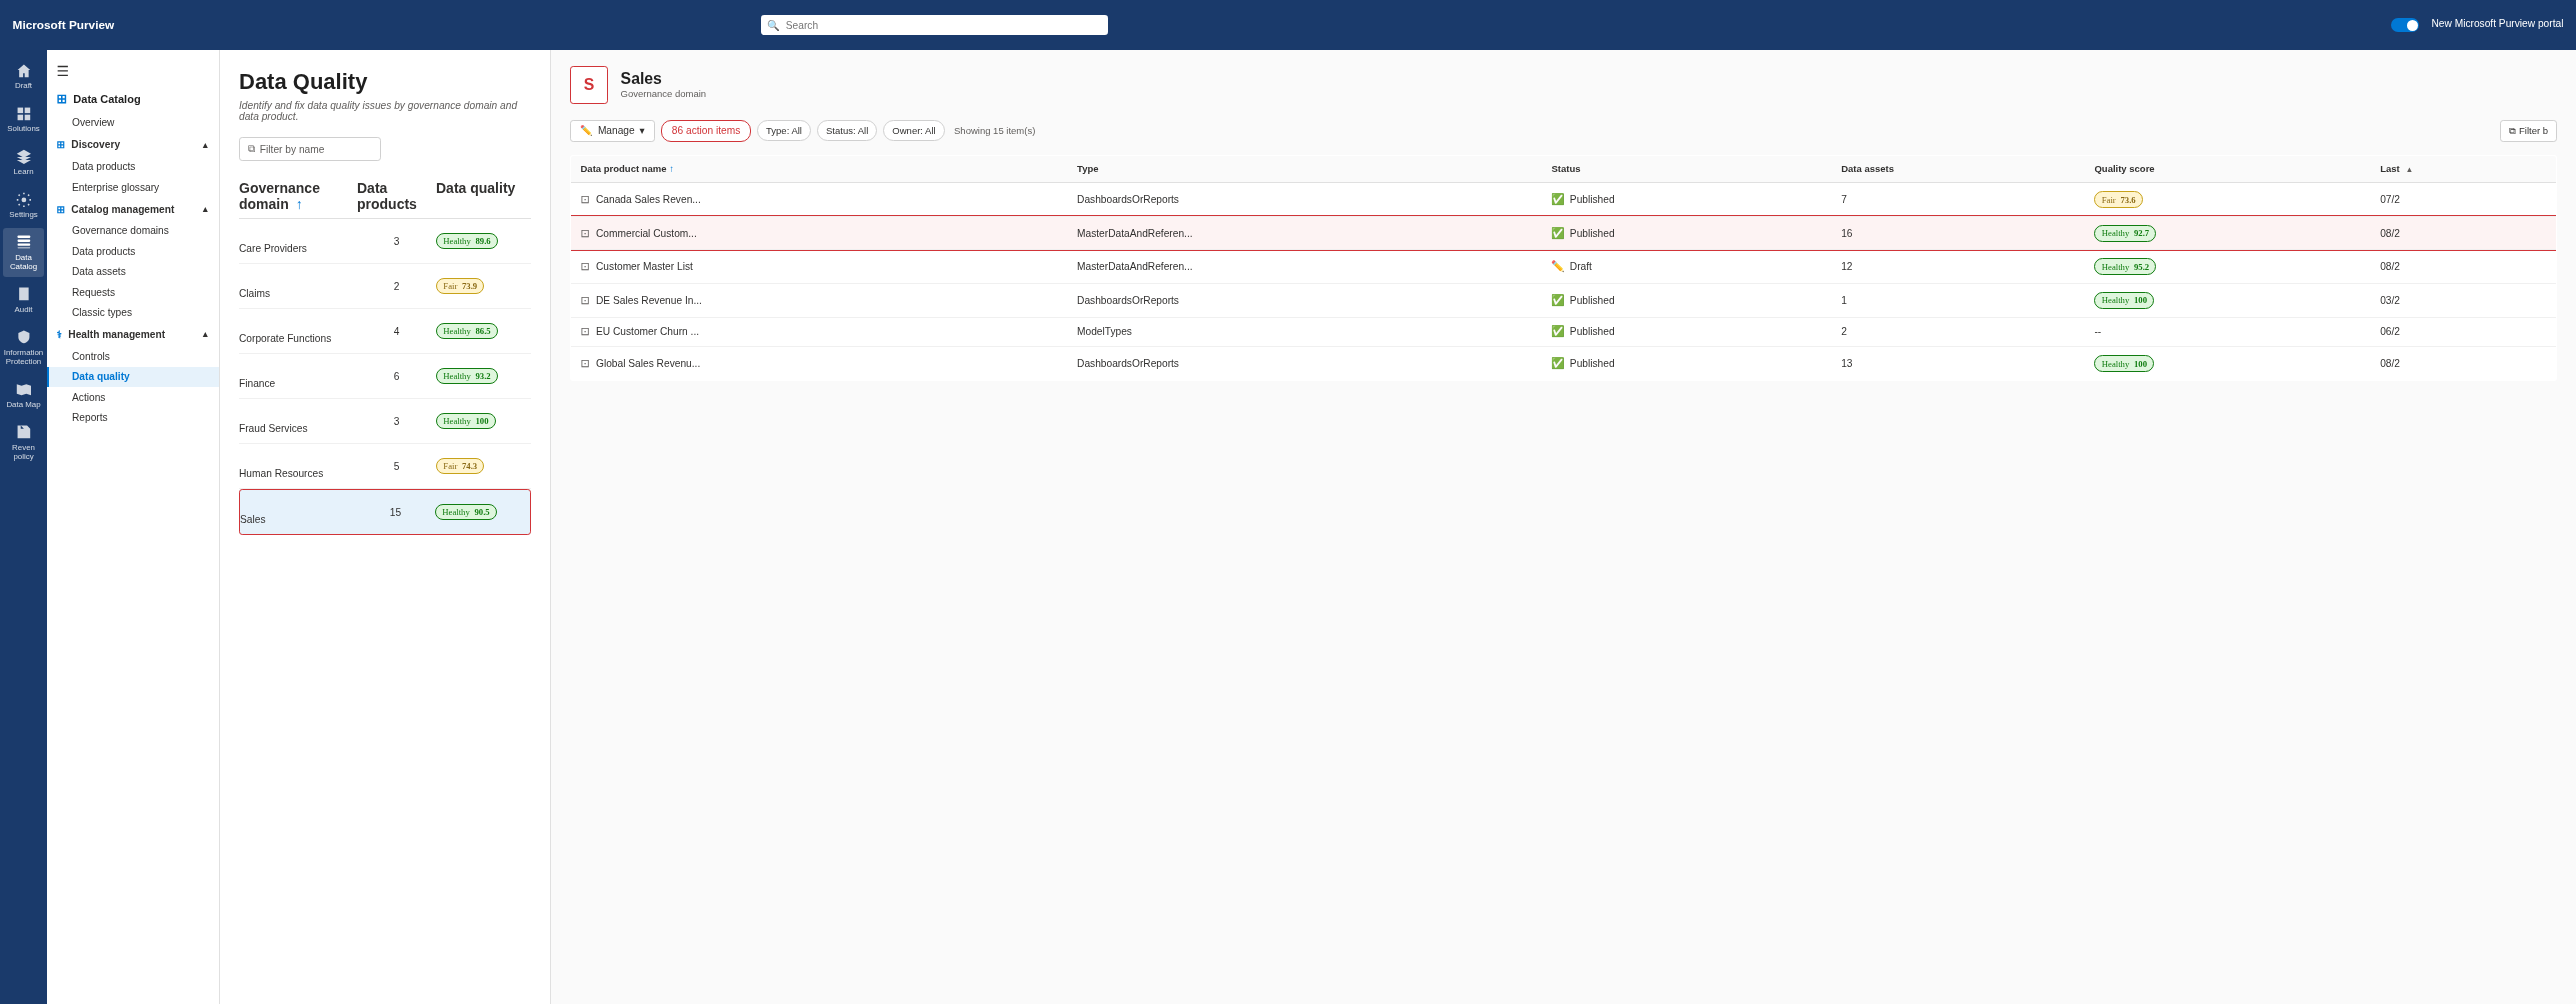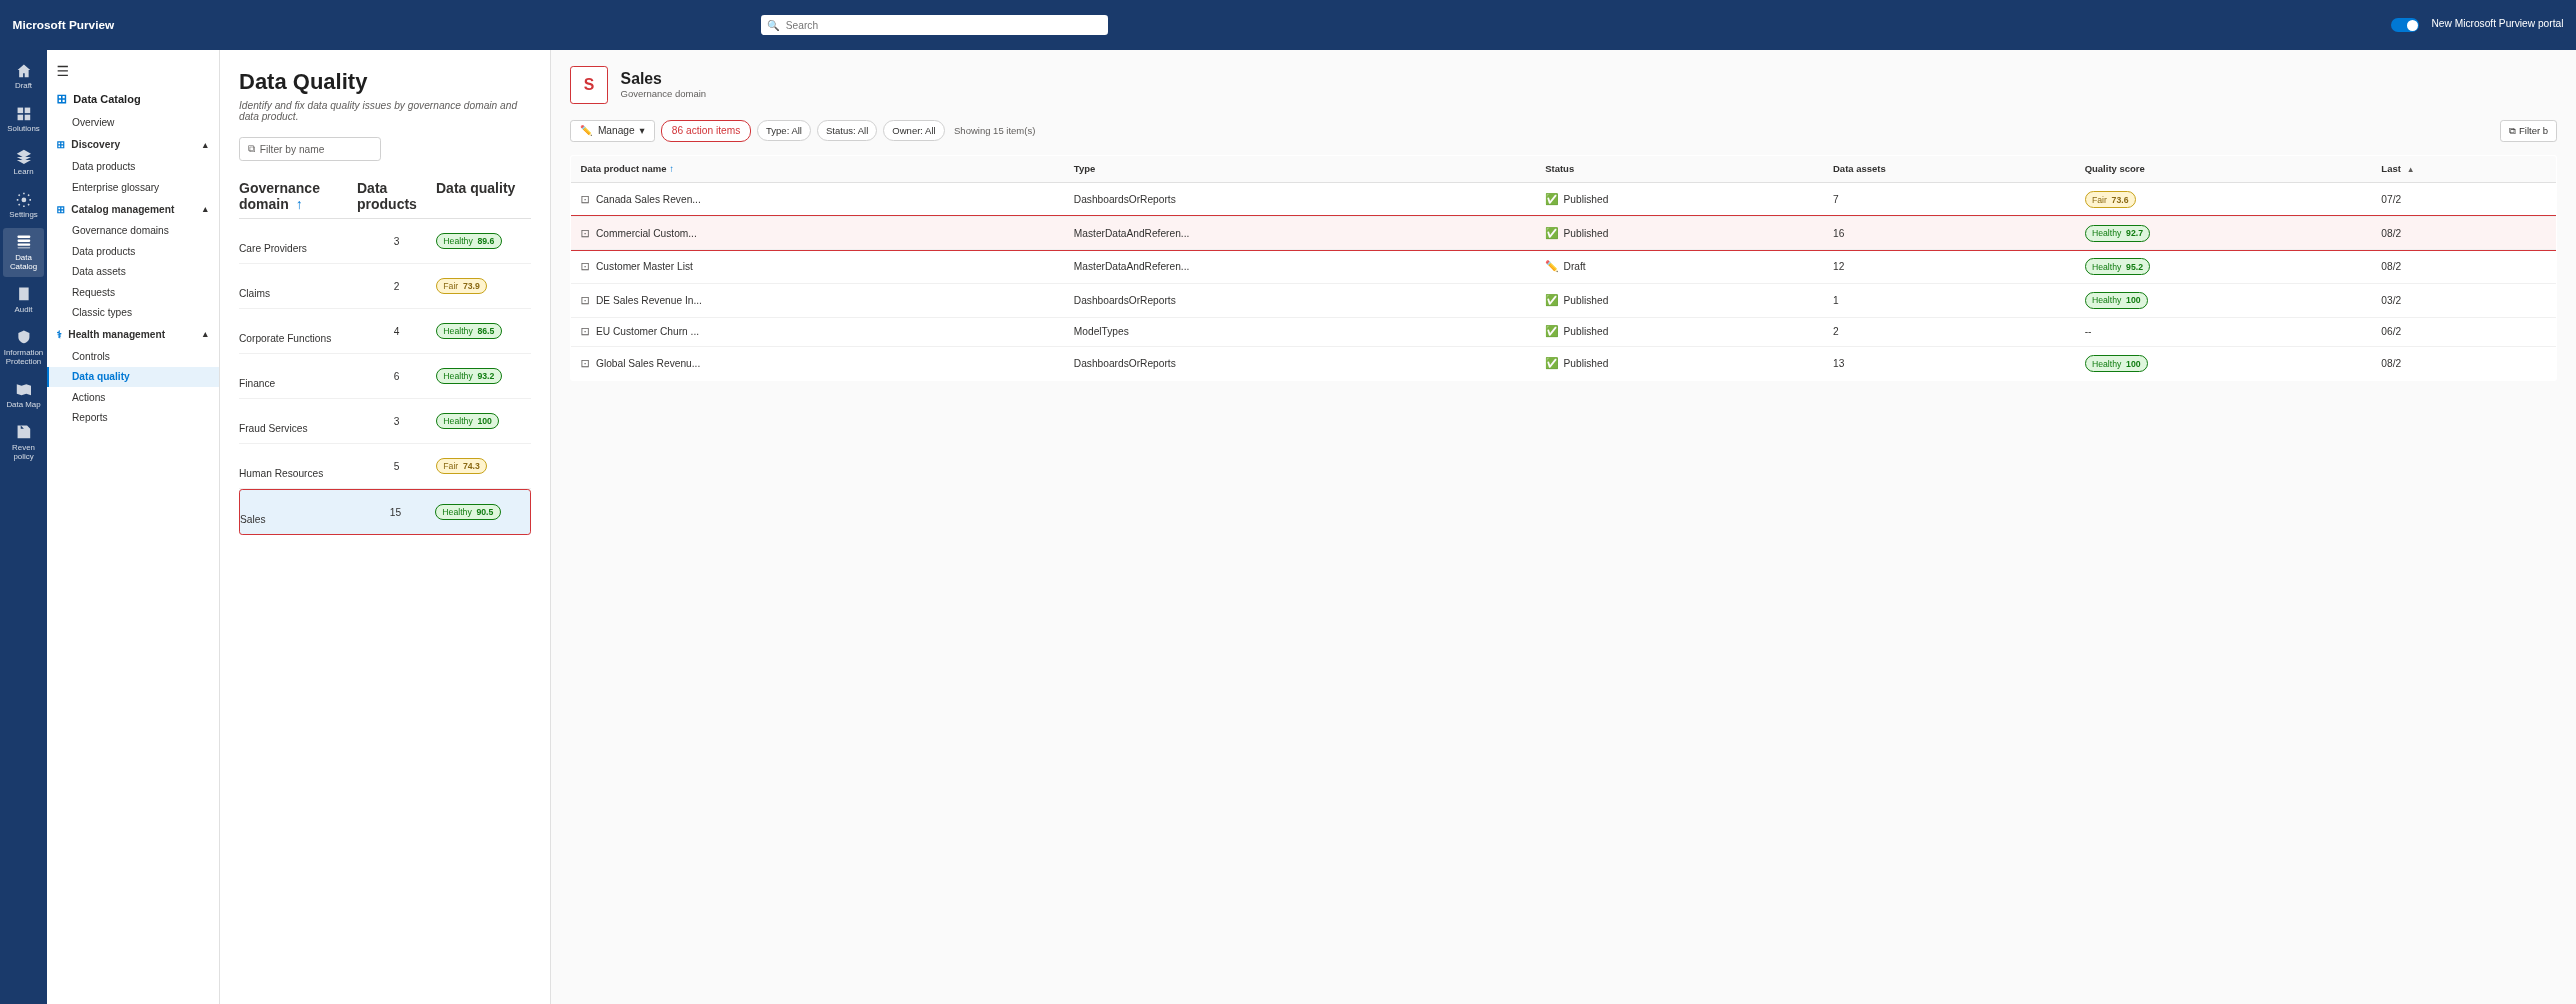--- a/index.html
+++ b/index.html
@@ -234,20 +234,21 @@
     }
     .sort-icon { margin-left: 3.2px; color: #0078d4; }
     .quality-badge {
       display: inline-flex;
       align-items: flex-end;
       padding: 2.4px 6.3px;
       border-radius: 9.5px;
       font-size: 8.7px;
       gap: 4.7px;
       font-weight: 500;
+      font-family: Liberation Serif, serif;
     }
     .quality-badge.healthy { background: #dff6dd; color: #107c10; border: 0.8px solid #107c10; }
     .quality-badge.fair { background: #fff4ce; color: #8a6914; border: 0.8px solid #c7a21a; }
     .quality-score { font-weight: 600; }
     .col-domain { font-size: 10.2px; color: #323130; margin-top: 14px; }
     .col-products { font-size: 10.2px; color: #323130; text-align: center; }
 
     
     .right-panel {
       flex: 1;

